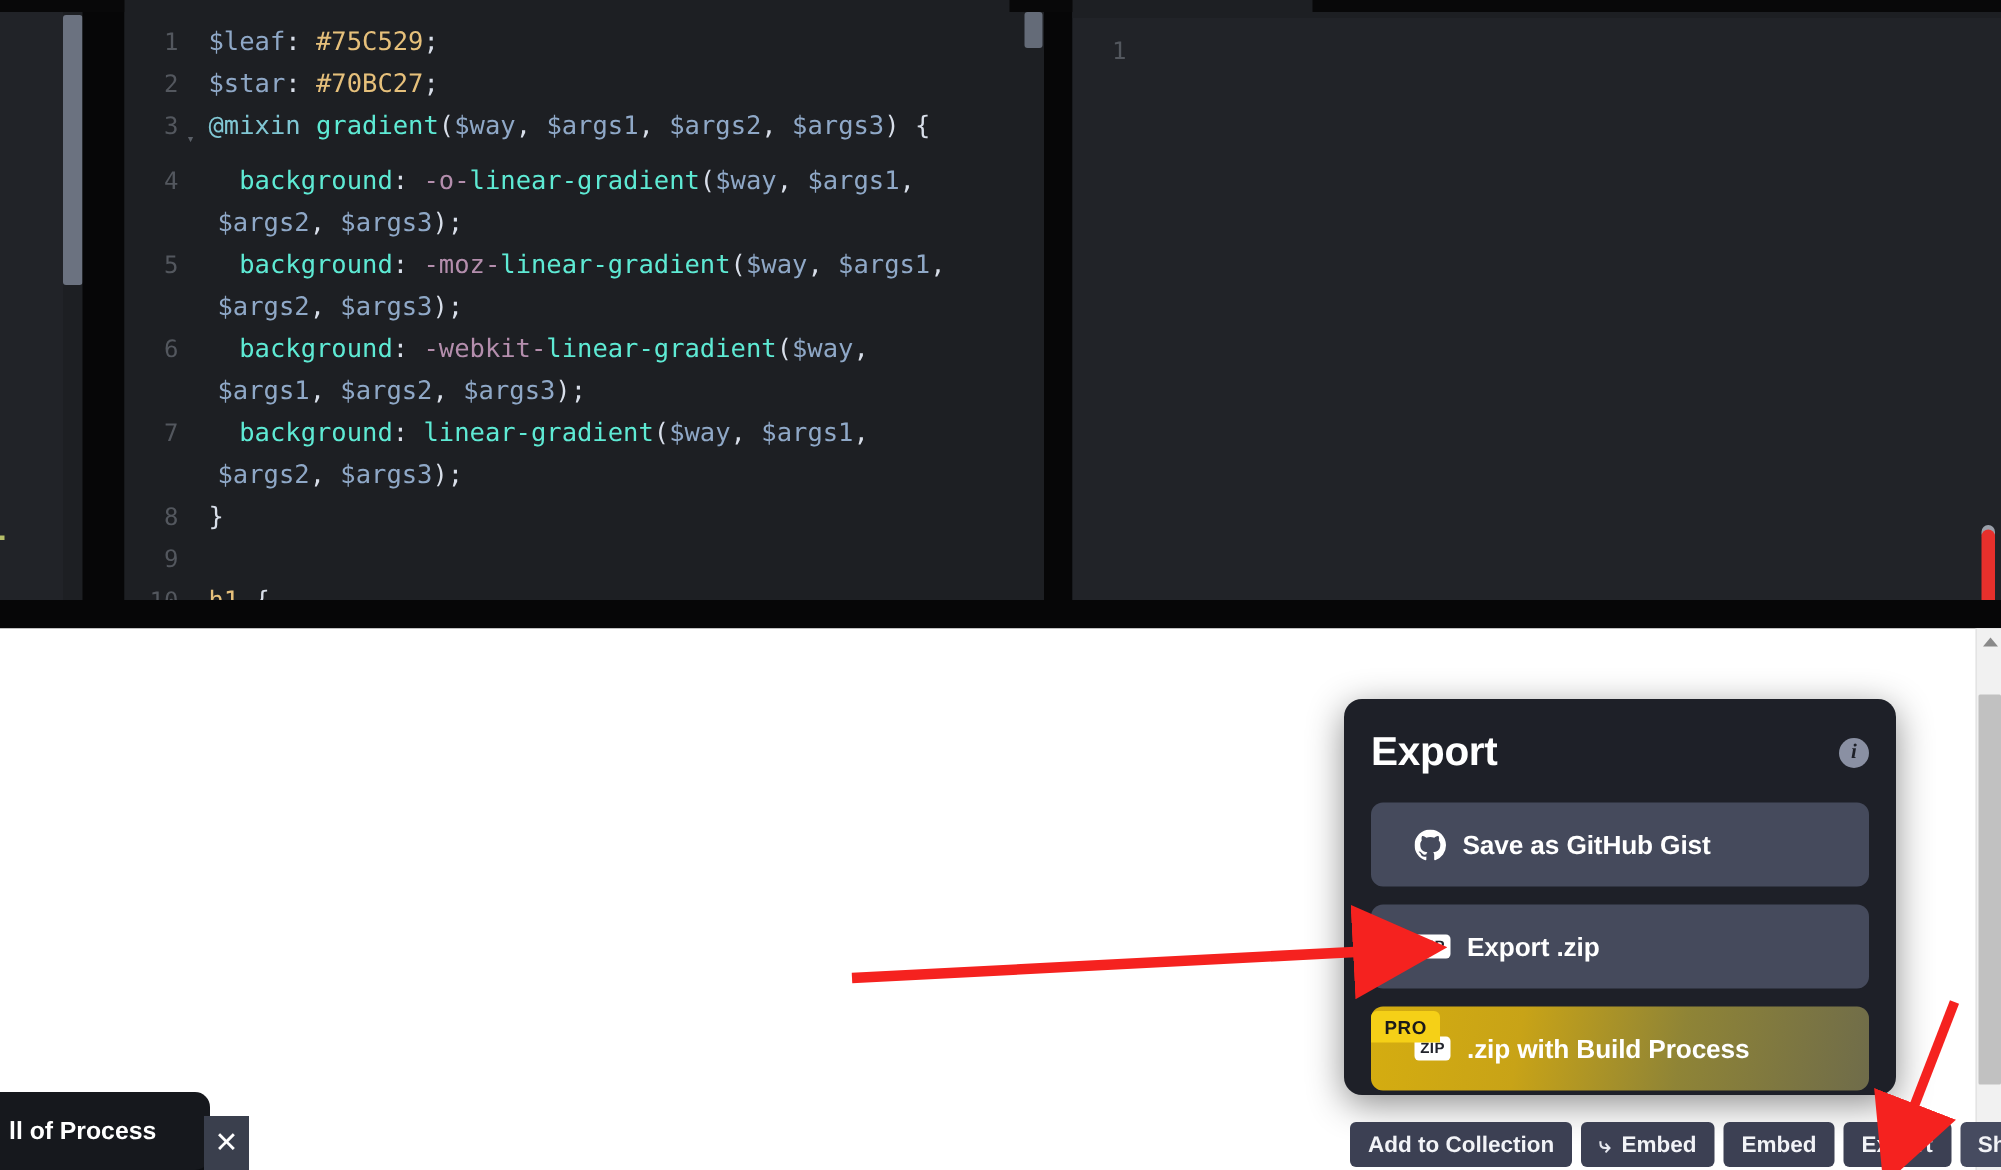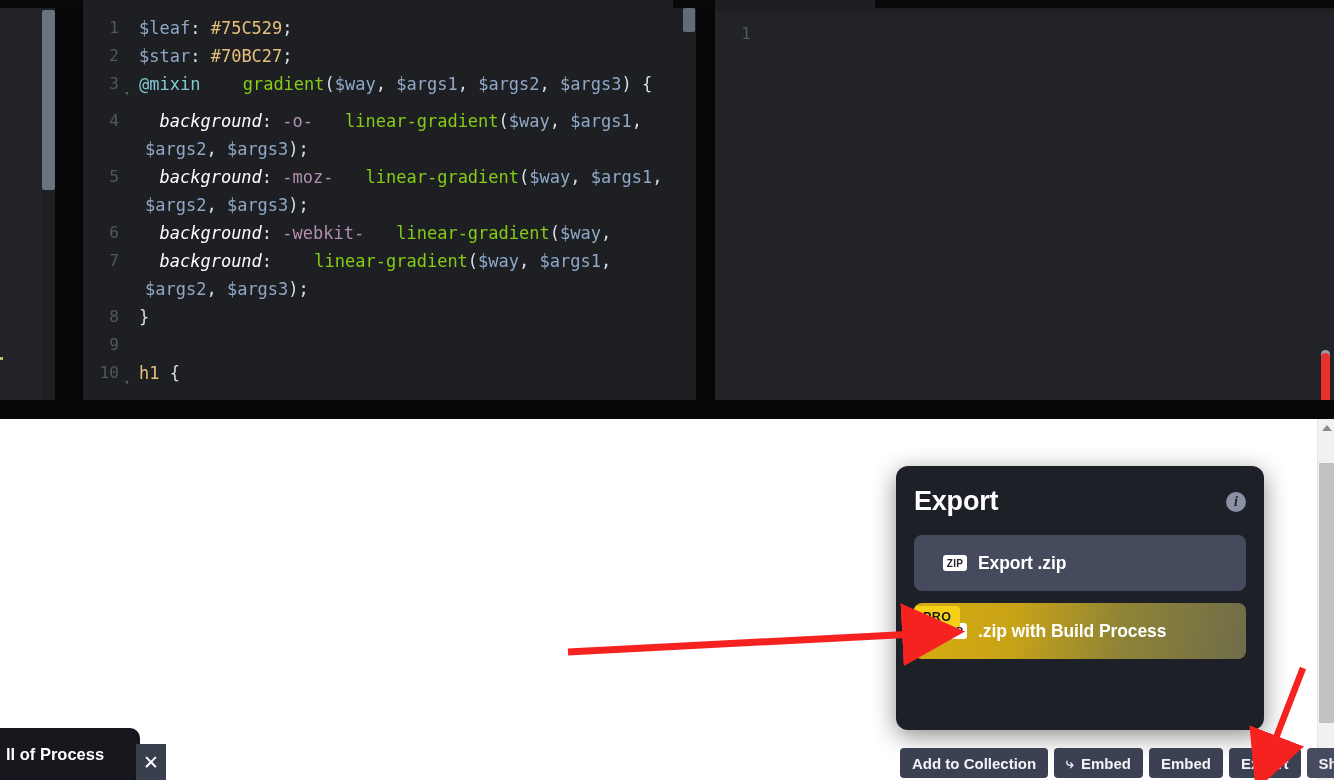--- a/index.html
+++ b/index.html
@@ -49,22 +49,22 @@
     padding-right:2px; user-select:none;
   }
   .fold { width:12px; flex:0 0 12px; color:#5a5f67; font-size:9px; text-align:center; padding-top:9px; }
   .ctext { flex:1 1 auto; padding-left:6px; }
   .cont-line { padding-left:56px; }
   
   .t-var   { color:#8fa8c7; }
   .t-punct { color:#d8dee9; }
   .t-num   { color:#e6c07b; }
   .t-at    { color:#81c7d4; }
-  .t-fn    { color:#84cc16;margin-left:32px; }
-  .t-prop  { color:#ffffff;font-style:italic; }
+  .t-fn    { color:#5eead4; }
+  .t-prop  { color:#5eead4; }
   .t-pref  { color:#b48ead; }
   .t-plain { color:#d8dee9; }
   .t-sel   { color:#e6c07b; }
 
   .pane-main-scroll {
     position:absolute; left:683px; top:8px; width:12px; height:24px;
     background:#646b78; border-radius:2px;
   }
   .gap-black {
     position:absolute; left:696px; top:8px; width:19px; height:392px; background:#060607;
@@ -213,20 +213,21 @@
     <div class="pane-main">
       <div class="code-wrap" id="code-wrap">
           <div class="code-line"><span class="ln">1</span><span class="fold"></span><span class="ctext"><span class="t-var">$leaf</span><span class="t-punct">: </span><span class="t-num">#75C529</span><span class="t-punct">;</span></span></div>
           <div class="code-line"><span class="ln">2</span><span class="fold"></span><span class="ctext"><span class="t-var">$star</span><span class="t-punct">: </span><span class="t-num">#70BC27</span><span class="t-punct">;</span></span></div>
           <div class="code-line"><span class="ln">3</span><span class="fold">▾</span><span class="ctext"><span class="t-at">@mixin</span><span class="t-plain"> </span><span class="t-fn">gradient</span><span class="t-punct">(</span><span class="t-var">$way</span><span class="t-punct">, </span><span class="t-var">$args1</span><span class="t-punct">, </span><span class="t-var">$args2</span><span class="t-punct">, </span><span class="t-var">$args3</span><span class="t-punct">)</span><span class="t-plain"> {</span></span></div>
           <div class="code-line"><span class="ln">4</span><span class="fold"></span><span class="ctext"><span class="t-plain">  </span><span class="t-prop">background</span><span class="t-punct">: </span><span class="t-pref">-o-</span><span class="t-fn">linear-gradient</span><span class="t-punct">(</span><span class="t-var">$way</span><span class="t-punct">, </span><span class="t-var">$args1</span><span class="t-punct">,</span></span></div>
           <div class="code-line cont-line"><span class="ctext"><span class="t-var">$args2</span><span class="t-punct">, </span><span class="t-var">$args3</span><span class="t-punct">);</span></span></div>
           <div class="code-line"><span class="ln">5</span><span class="fold"></span><span class="ctext"><span class="t-plain">  </span><span class="t-prop">background</span><span class="t-punct">: </span><span class="t-pref">-moz-</span><span class="t-fn">linear-gradient</span><span class="t-punct">(</span><span class="t-var">$way</span><span class="t-punct">, </span><span class="t-var">$args1</span><span class="t-punct">,</span></span></div>
           <div class="code-line cont-line"><span class="ctext"><span class="t-var">$args2</span><span class="t-punct">, </span><span class="t-var">$args3</span><span class="t-punct">);</span></span></div>
           <div class="code-line"><span class="ln">6</span><span class="fold"></span><span class="ctext"><span class="t-plain">  </span><span class="t-prop">background</span><span class="t-punct">: </span><span class="t-pref">-webkit-</span><span class="t-fn">linear-gradient</span><span class="t-punct">(</span><span class="t-var">$way</span><span class="t-punct">,</span></span></div>
+          <div class="code-line cont-line"><span class="ctext"><span class="t-var">$args1</span><span class="t-punct">, </span><span class="t-var">$args2</span><span class="t-punct">, </span><span class="t-var">$args3</span><span class="t-punct">);</span></span></div>
           <div class="code-line"><span class="ln">7</span><span class="fold"></span><span class="ctext"><span class="t-plain">  </span><span class="t-prop">background</span><span class="t-punct">: </span><span class="t-fn">linear-gradient</span><span class="t-punct">(</span><span class="t-var">$way</span><span class="t-punct">, </span><span class="t-var">$args1</span><span class="t-punct">,</span></span></div>
           <div class="code-line cont-line"><span class="ctext"><span class="t-var">$args2</span><span class="t-punct">, </span><span class="t-var">$args3</span><span class="t-punct">);</span></span></div>
           <div class="code-line"><span class="ln">8</span><span class="fold"></span><span class="ctext"><span class="t-plain">}</span></span></div>
           <div class="code-line"><span class="ln">9</span><span class="fold"></span><span class="ctext"><span class="t-plain"></span></span></div>
           <div class="code-line"><span class="ln">10</span><span class="fold">▾</span><span class="ctext"><span class="t-sel">h1</span><span class="t-plain"> {</span></span></div>
         </div>
     </div>
     <div class="pane-main-scroll"></div>
     <div class="gap-black"></div>
 
@@ -258,20 +259,34 @@
         <i></i>
       </div>
   </div>
 
   <div class="export-panel">
     <div class="export-head">
       <div class="export-title">Export</div>
       <div class="info-icon">i</div>
     </div>
 
+    <div class="ex-btn">
+      <span class="gh-icon">
+        <svg viewBox="0 0 16 16" width="21" height="21" fill="#ffffff" aria-hidden="true">
+          <path d="M8 0C3.58 0 0 3.58 0 8c0 3.54 2.29 6.53 5.47 7.59.4.07.55-.17.55-.38
+          0-.19-.01-.82-.01-1.49-2.01.37-2.53-.49-2.69-.94-.09-.23-.48-.94-.82-1.13-.28-.15-.68-.52-.01-.53.63-.01
+          1.08.58 1.23.82.72 1.21 1.87.87 2.33.66.07-.52.28-.87.51-1.07-1.78-.2-3.64-.89-3.64-3.95
+          0-.87.31-1.59.82-2.15-.08-.2-.36-1.02.08-2.12 0 0 .67-.21 2.2.82.64-.18 1.32-.27 2-.27.68 0 1.36.09
+          2 .27 1.53-1.04 2.2-.82 2.2-.82.44 1.1.16 1.92.08 2.12.51.56.82 1.27.82 2.15 0 3.07-1.87
+          3.75-3.65 3.95.29.25.54.73.54 1.48 0 1.07-.01 1.93-.01 2.2 0 .21.15.46.55.38A8.012 8.012 0 0 0 16
+          8c0-4.42-3.58-8-8-8z"></path>
+        </svg>
+      </span>
+      <span class="ex-btn-label">Save as GitHub Gist</span>
+    </div>
 
     <div class="ex-btn">
       <span class="zip-icon">ZIP</span>
       <span class="ex-btn-label">Export .zip</span>
     </div>
 
     <div class="ex-btn pro">
       <span class="pro-badge">PRO</span>
       <span class="zip-icon">ZIP</span>
       <span class="ex-btn-label">.zip with Build Process</span>

